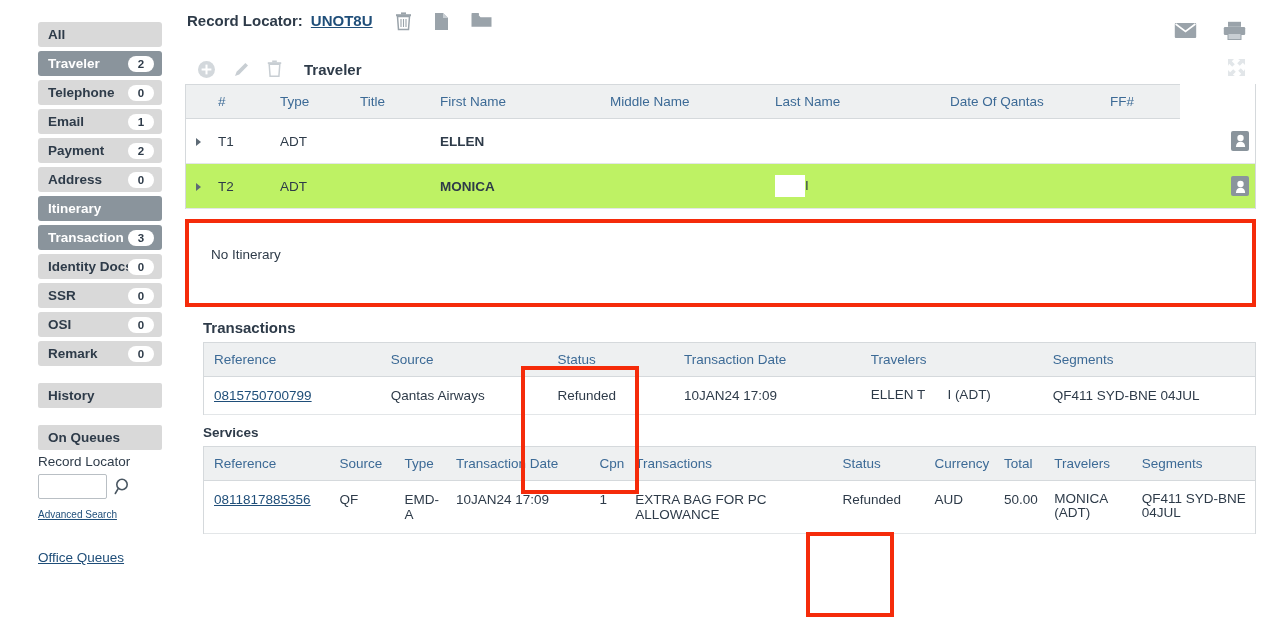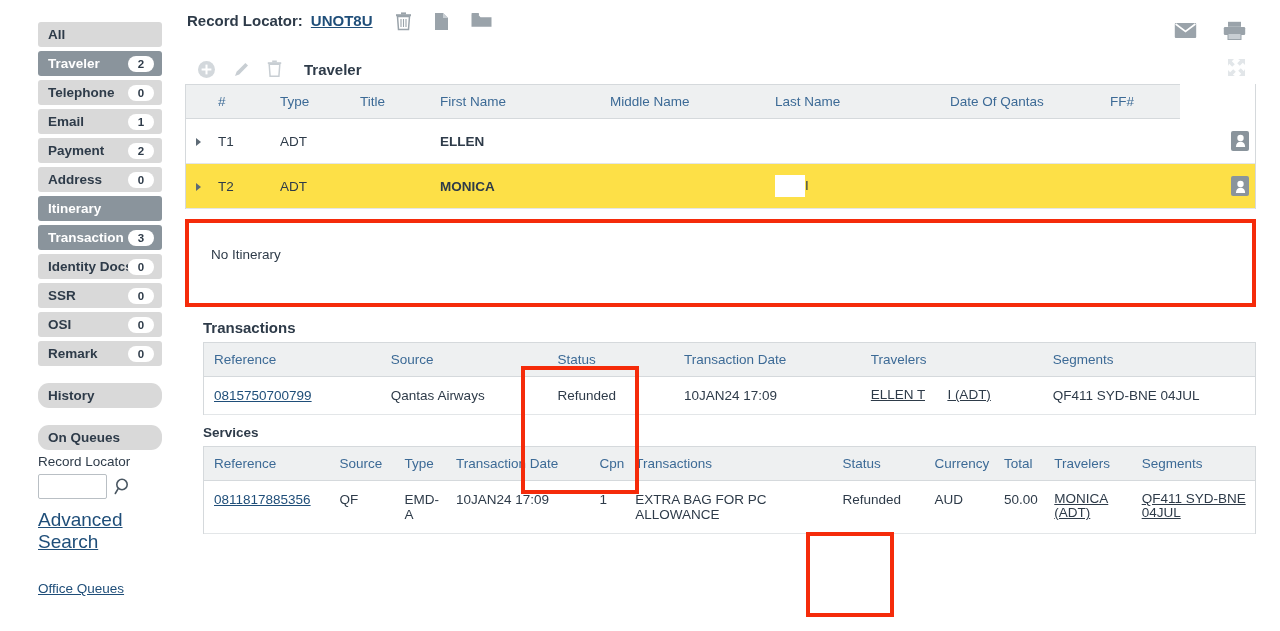--- a/index.html
+++ b/index.html
@@ -51,21 +51,21 @@
     font-weight: bold;
     text-align: center;
     padding: 0 5px;
   }
   .side-gap { height: 13px; }
 
   .side-block {
     width: 124px;
     height: 25px;
     margin-bottom: 4px;
-    border-radius: 11px;
+    border-radius: 2px;
     background: #d9d9d9;
     color: #2e3b49;
     font-size: 13.5px;
     font-weight: bold;
     display: flex;
     align-items: center;
     padding-left: 10px;
     cursor: pointer;
   }
 
@@ -82,21 +82,21 @@
     border-radius: 2px;
     background: #fff;
     font-family: "Liberation Sans", sans-serif;
     font-size: 12px;
     padding: 0 4px;
     color: #2e3b49;
   }
   #adv-search {
     display: inline-block;
     margin-top: 10px;
-    font-size: 19px;
+    font-size: 10px;
     color: #1f4e79;
     text-decoration: underline;
     cursor: pointer;
   }
   #office-queues {
     display: inline-block;
     margin-top: 28px;
     font-size: 13.5px;
     color: #1f4e79;
     text-decoration: underline;
@@ -162,21 +162,21 @@
     border-bottom: 1px solid #d5d9dc;
     white-space: nowrap;
   }
   table.grid td {
     font-size: 13.5px;
     color: #2e3b49;
     padding: 11px 6px 11px 10px;
     border-bottom: 1px solid #e3e6e8;
     vertical-align: middle;
   }
-  table.grid tr.alt td { background: #fde047; }
+  table.grid tr.alt td { background: #bef264; }
   td.bold { font-weight: bold; }
   td .link { color: #1f4e79; text-decoration: underline; cursor: pointer; }
 
   #traveler-table { border-left: 1px solid #d5d9dc; border-right: 1px solid #d5d9dc; }
 
   .caret {
     display: inline-block;
     width: 0; height: 0;
     border-left: 5px solid #5d6a75;
     border-top: 4px solid transparent;
@@ -206,21 +206,21 @@
   
   #transactions-title {
     font-size: 15px; font-weight: bold; color: #2e3b49;
     margin: 12px 0 6px 18px;
   }
   .sub-title {
     font-size: 13.5px; font-weight: bold; color: #2e3b49;
     margin: 10px 0 6px 18px;
   }
   .table-shell { margin-left: 18px; border-left: 1px solid #d5d9dc; border-right: 1px solid #d5d9dc; }
-  .small-cell { font-size: 11.5px; line-height: 14px; text-decoration: underline; }
+  .small-cell { font-size: 11.5px; line-height: 14px; }
 
   
   .redact {
     display: inline-block;
     background: #ffffff;
     vertical-align: middle;
   }
 
   
   .hl {

